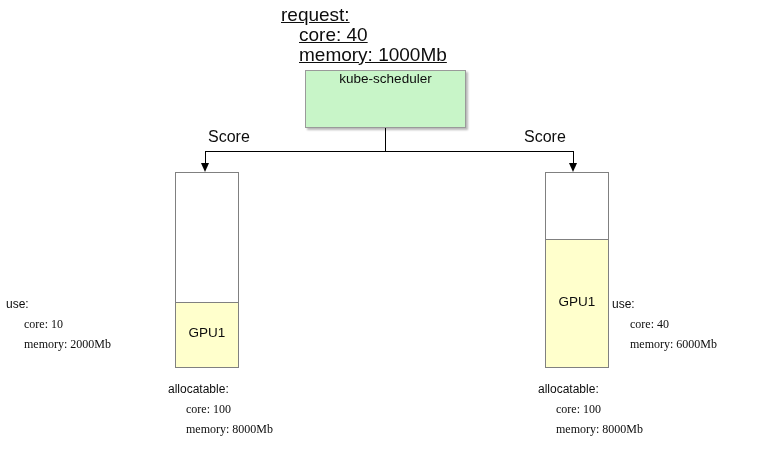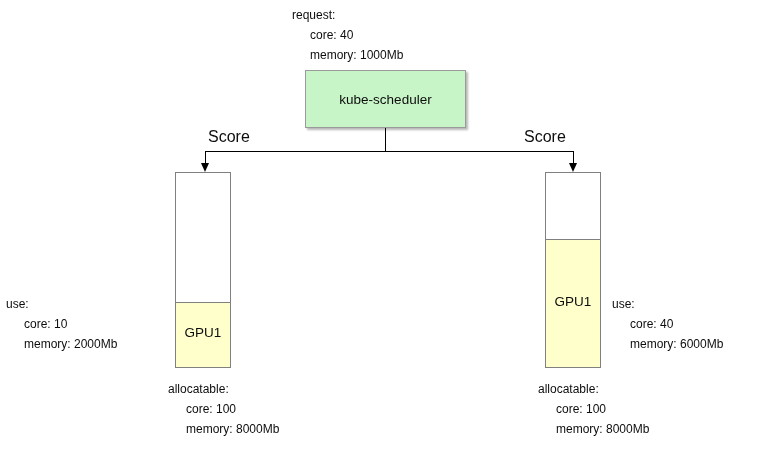--- a/index.html
+++ b/index.html
@@ -16,42 +16,43 @@
   }
   #canvas {
     position: relative;
     width: 765px;
     height: 453px;
   }
 
   
   .request-block {
     position: absolute;
-    left: 292px;
+    left: 281px;
     top: 5px;
-    font-size: 12px;
+    font-size: 19px;
     line-height: 20px;
     white-space: nowrap;
+    text-decoration: underline;
   }
   .request-block .lvl0 { padding-left: 0; }
   .request-block .lvl1 { padding-left: 18px; }
 
   
   .scheduler-box {
     position: absolute;
     left: 305px;
     top: 70px;
     width: 161px;
     height: 58px;
     background: #c8f5c8;
     border: 1px solid #9a9a9a;
     box-sizing: border-box;
     box-shadow: 2px 2px 2px rgba(0,0,0,0.28);
     display: flex;
-    align-items: center;
+    align-items: flex-start;
     justify-content: center;
     font-size: 13.5px;
   }
 
   
   .conn-stem {
     position: absolute;
     left: 385px;
     top: 128px;
     width: 1px;
@@ -93,21 +94,21 @@
     font-size: 16px;
     white-space: nowrap;
   }
   .score-label.left  { left: 208px; }
   .score-label.right { left: 524px; }
 
   
   .node-bar {
     position: absolute;
     top: 172px;
-    width: 56px;
+    width: 64px;
     height: 196px;
     border: 1px solid #808080;
     box-sizing: border-box;
     background: #ffffff;
   }
   .node-bar.left  { left: 175px; }
   .node-bar.right { left: 545px; }
 
   .node-used {
     position: absolute;
@@ -128,21 +129,21 @@
   }
 
   
   .info-block {
     position: absolute;
     font-size: 12px;
     line-height: 20px;
     white-space: nowrap;
   }
   .info-block .lvl0 { padding-left: 0; }
-  .info-block .lvl1 { padding-left: 18px; }
+  .info-block .lvl1 { padding-left: 18px; font-family: Liberation Serif, serif; }
 
   .use-left        { left: 6px;   top: 294px; }
   .use-right       { left: 612px; top: 294px; }
   .alloc-left      { left: 168px; top: 379px; }
   .alloc-right     { left: 538px; top: 379px; }
 </style>
 </head>
 <body>
 
 <div id="canvas">

